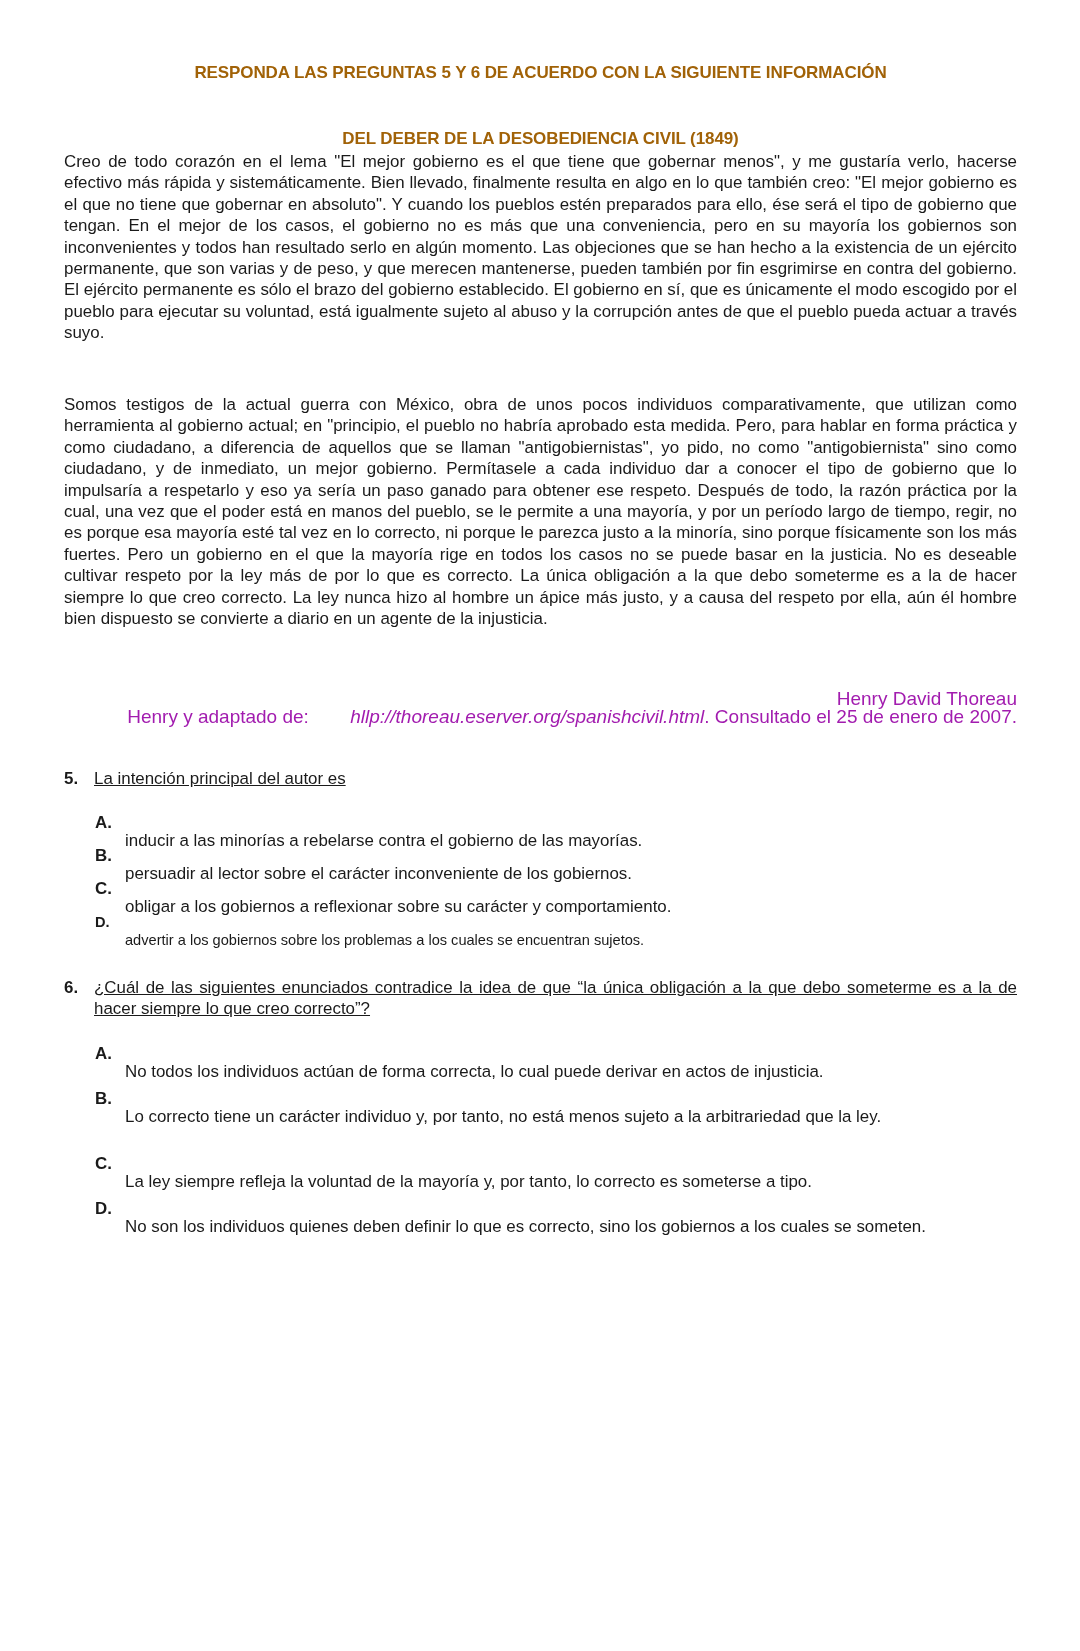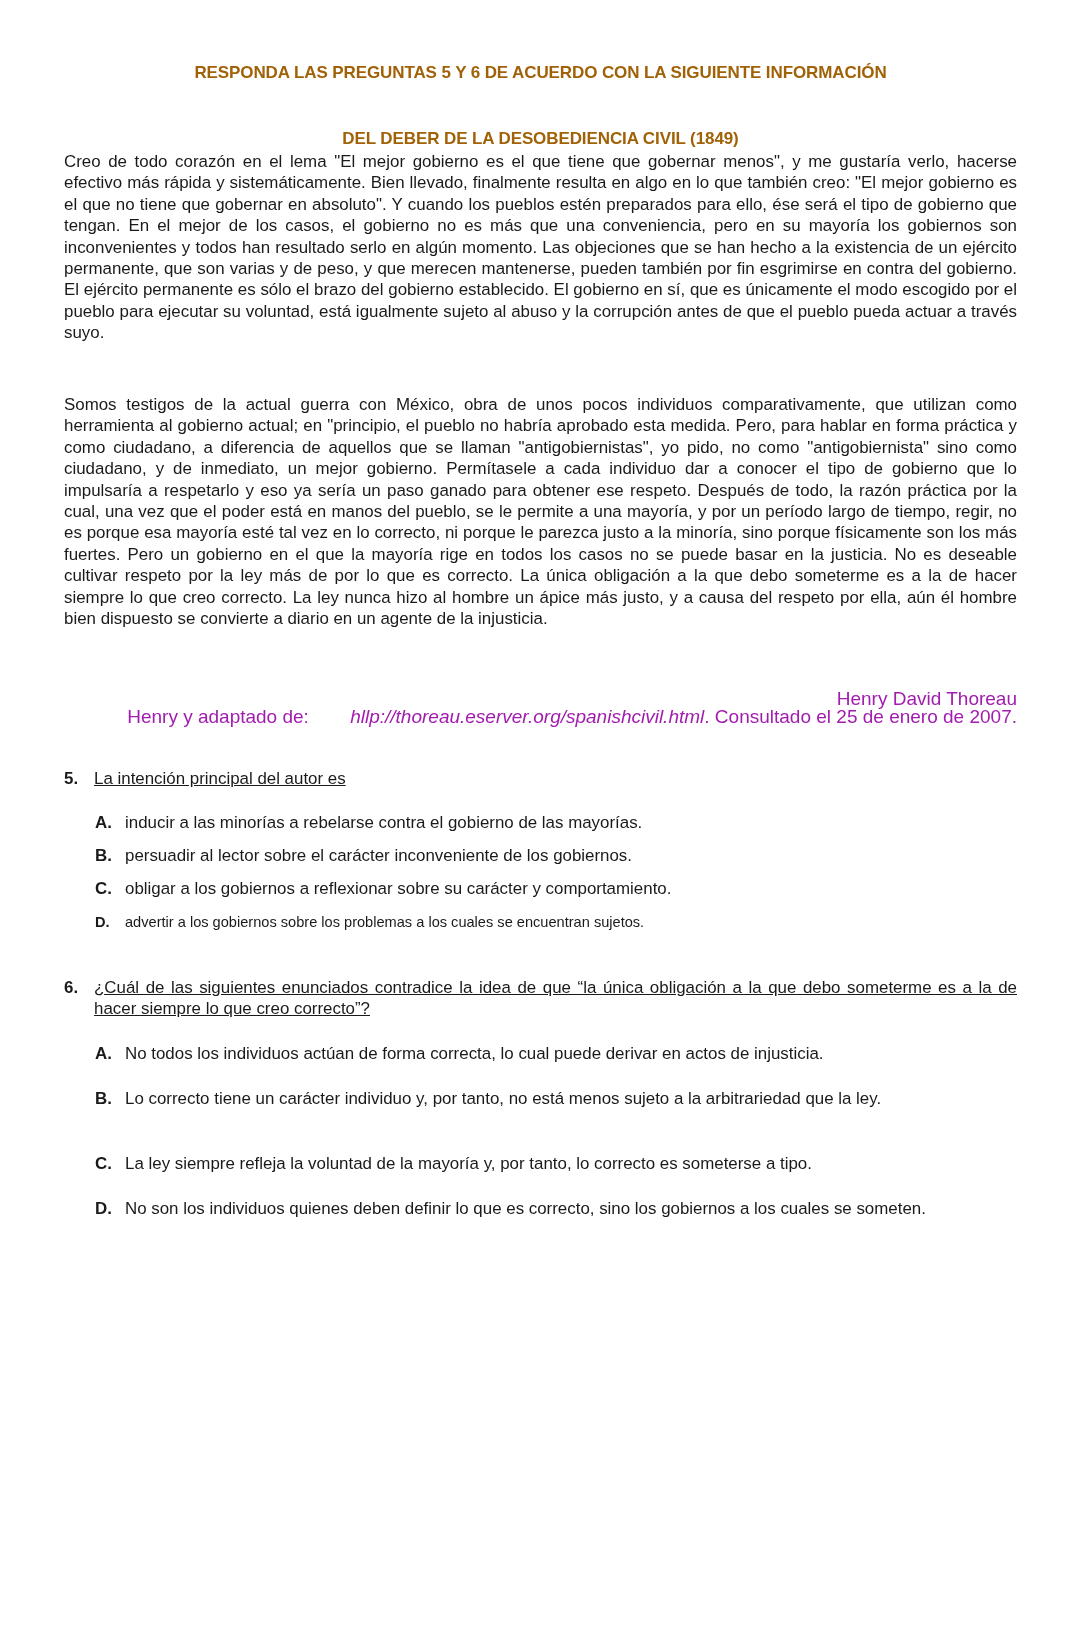--- a/index.html
+++ b/index.html
@@ -92,20 +92,21 @@
     }
     .option.small { font-size: 14.6px; }
     .opt-letter {
       font-weight: bold;
       width: 30px;
       flex: 0 0 30px;
     }
     .opt-text {
       flex: 1;
       text-align: justify;
+      margin-top: 18px;
     }
     .q5a { top: 812px; }
     .q5b { top: 845px; }
     .q5c { top: 878px; }
     .q5d { top: 912px; }
     .q6a { top: 1043px; }
     .q6b { top: 1088px; }
     .q6c { top: 1153px; }
     .q6d { top: 1198px; }
   </style>

